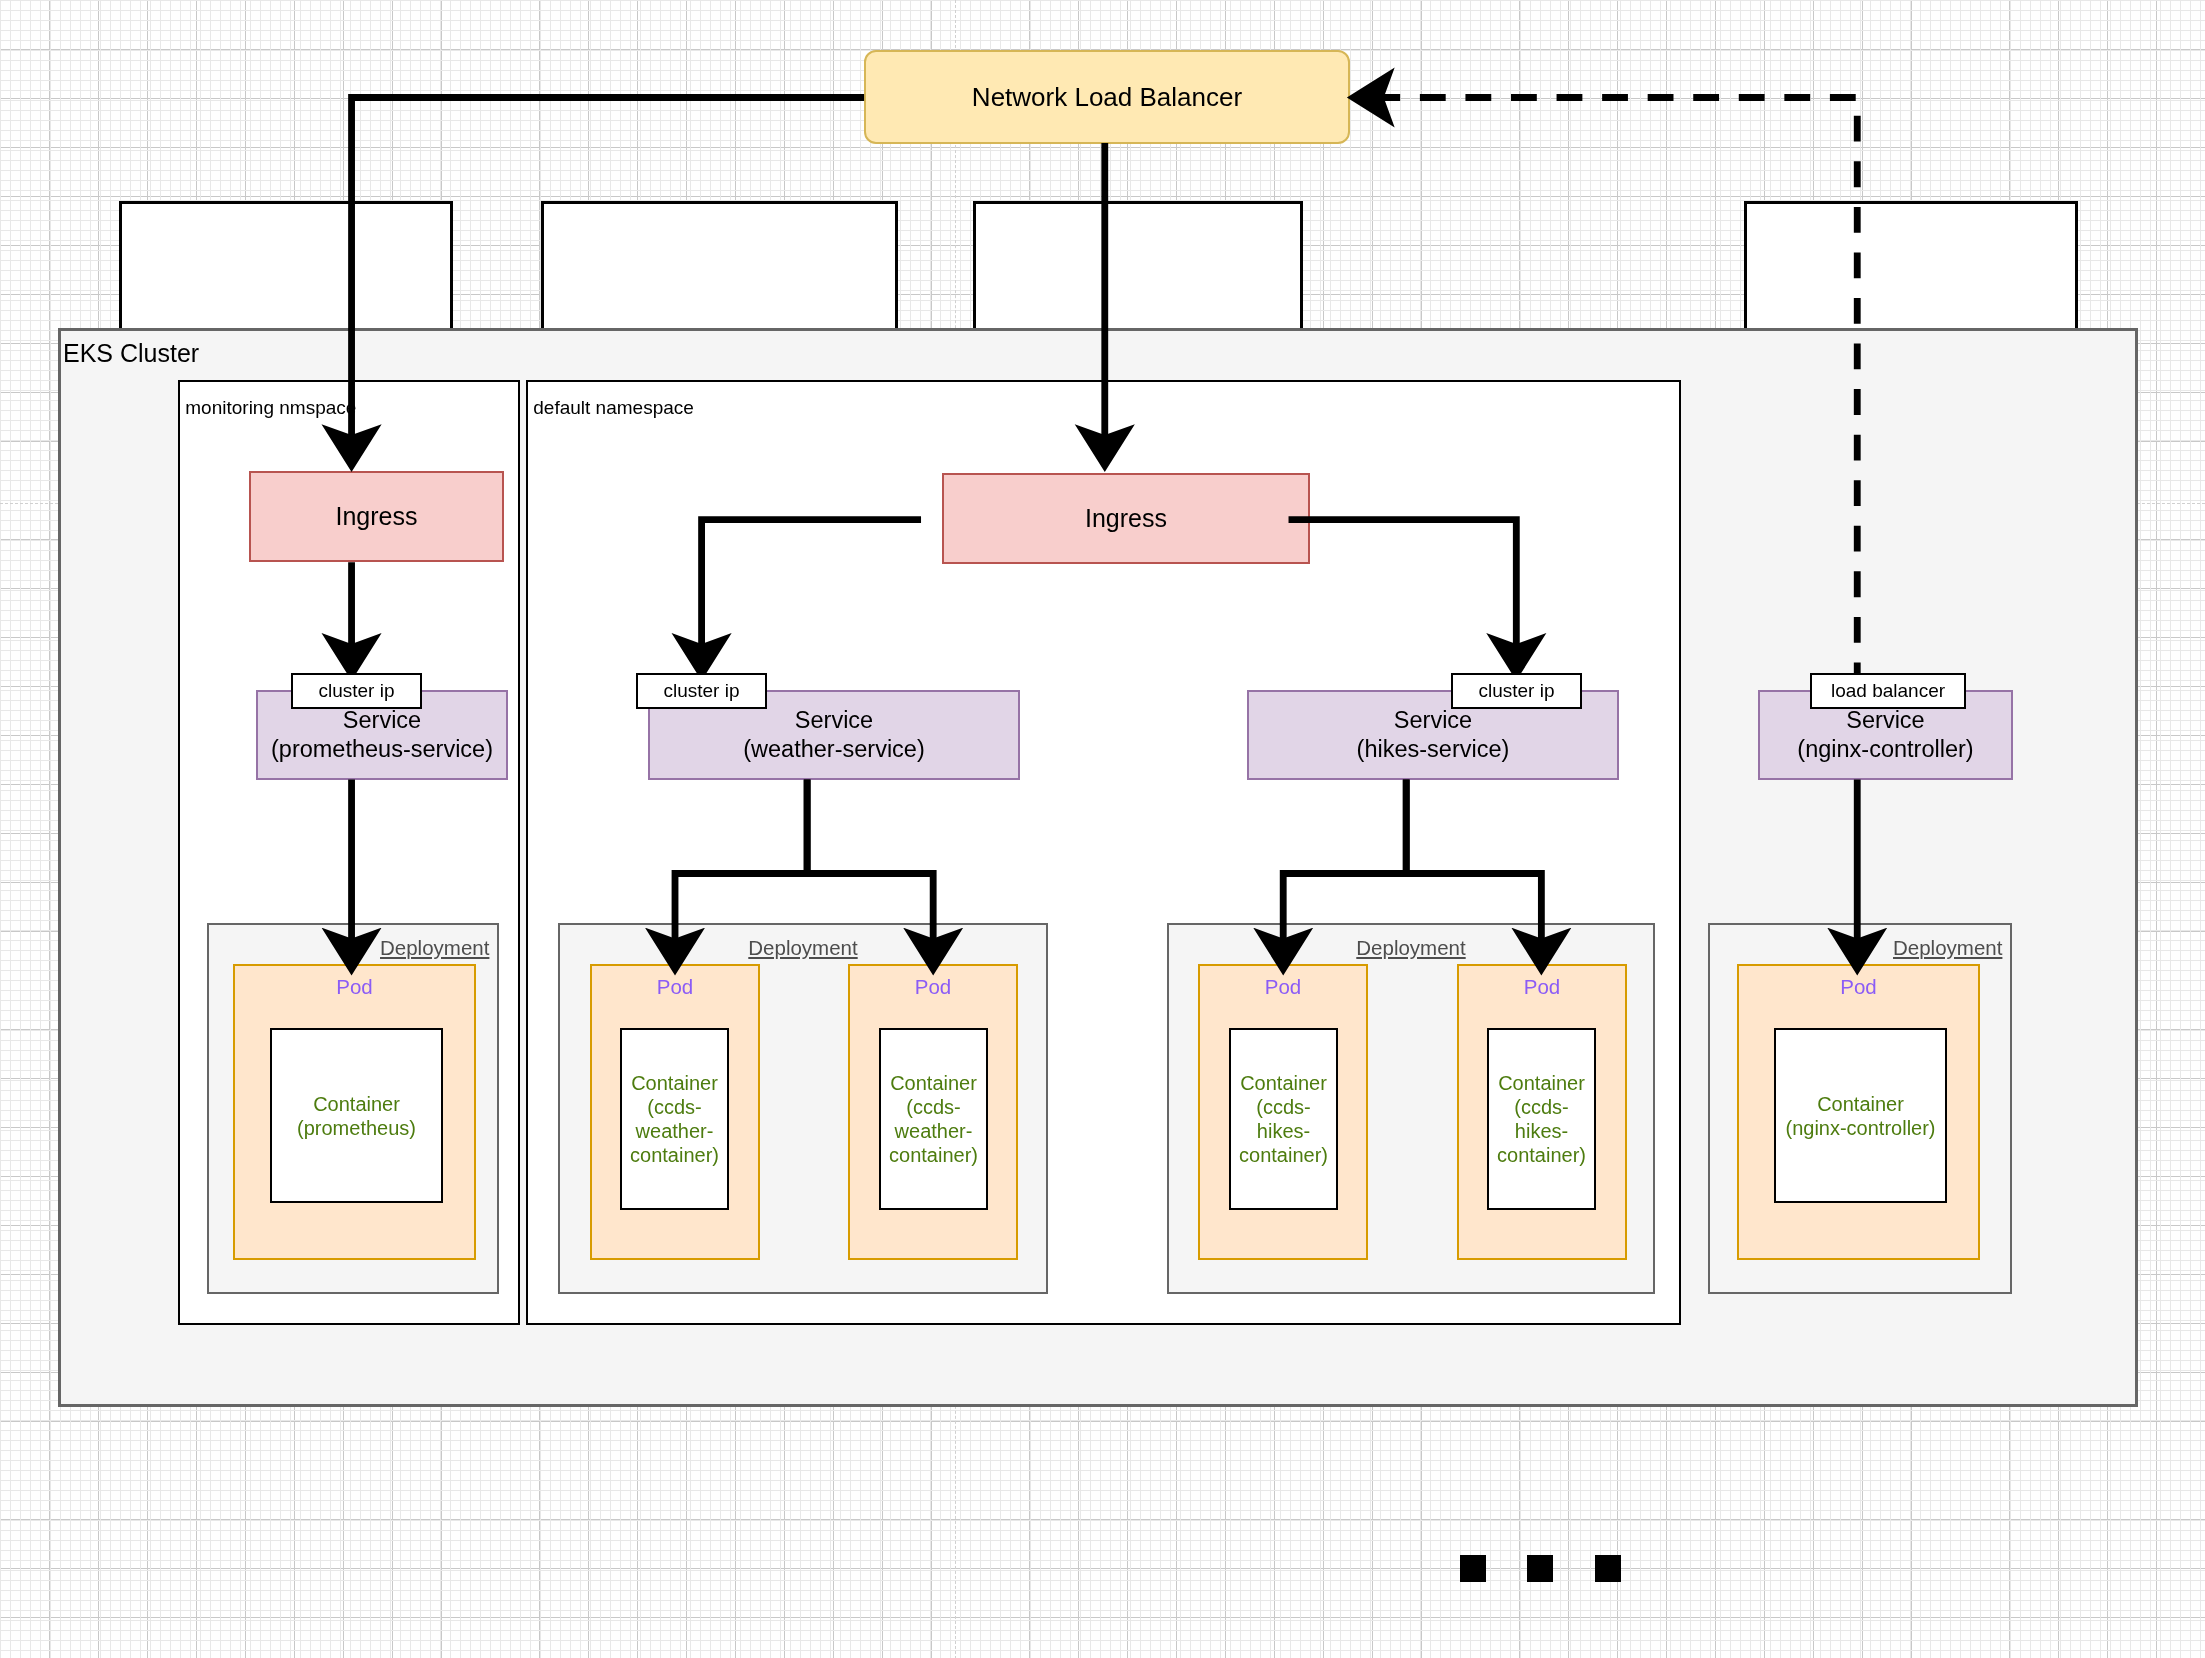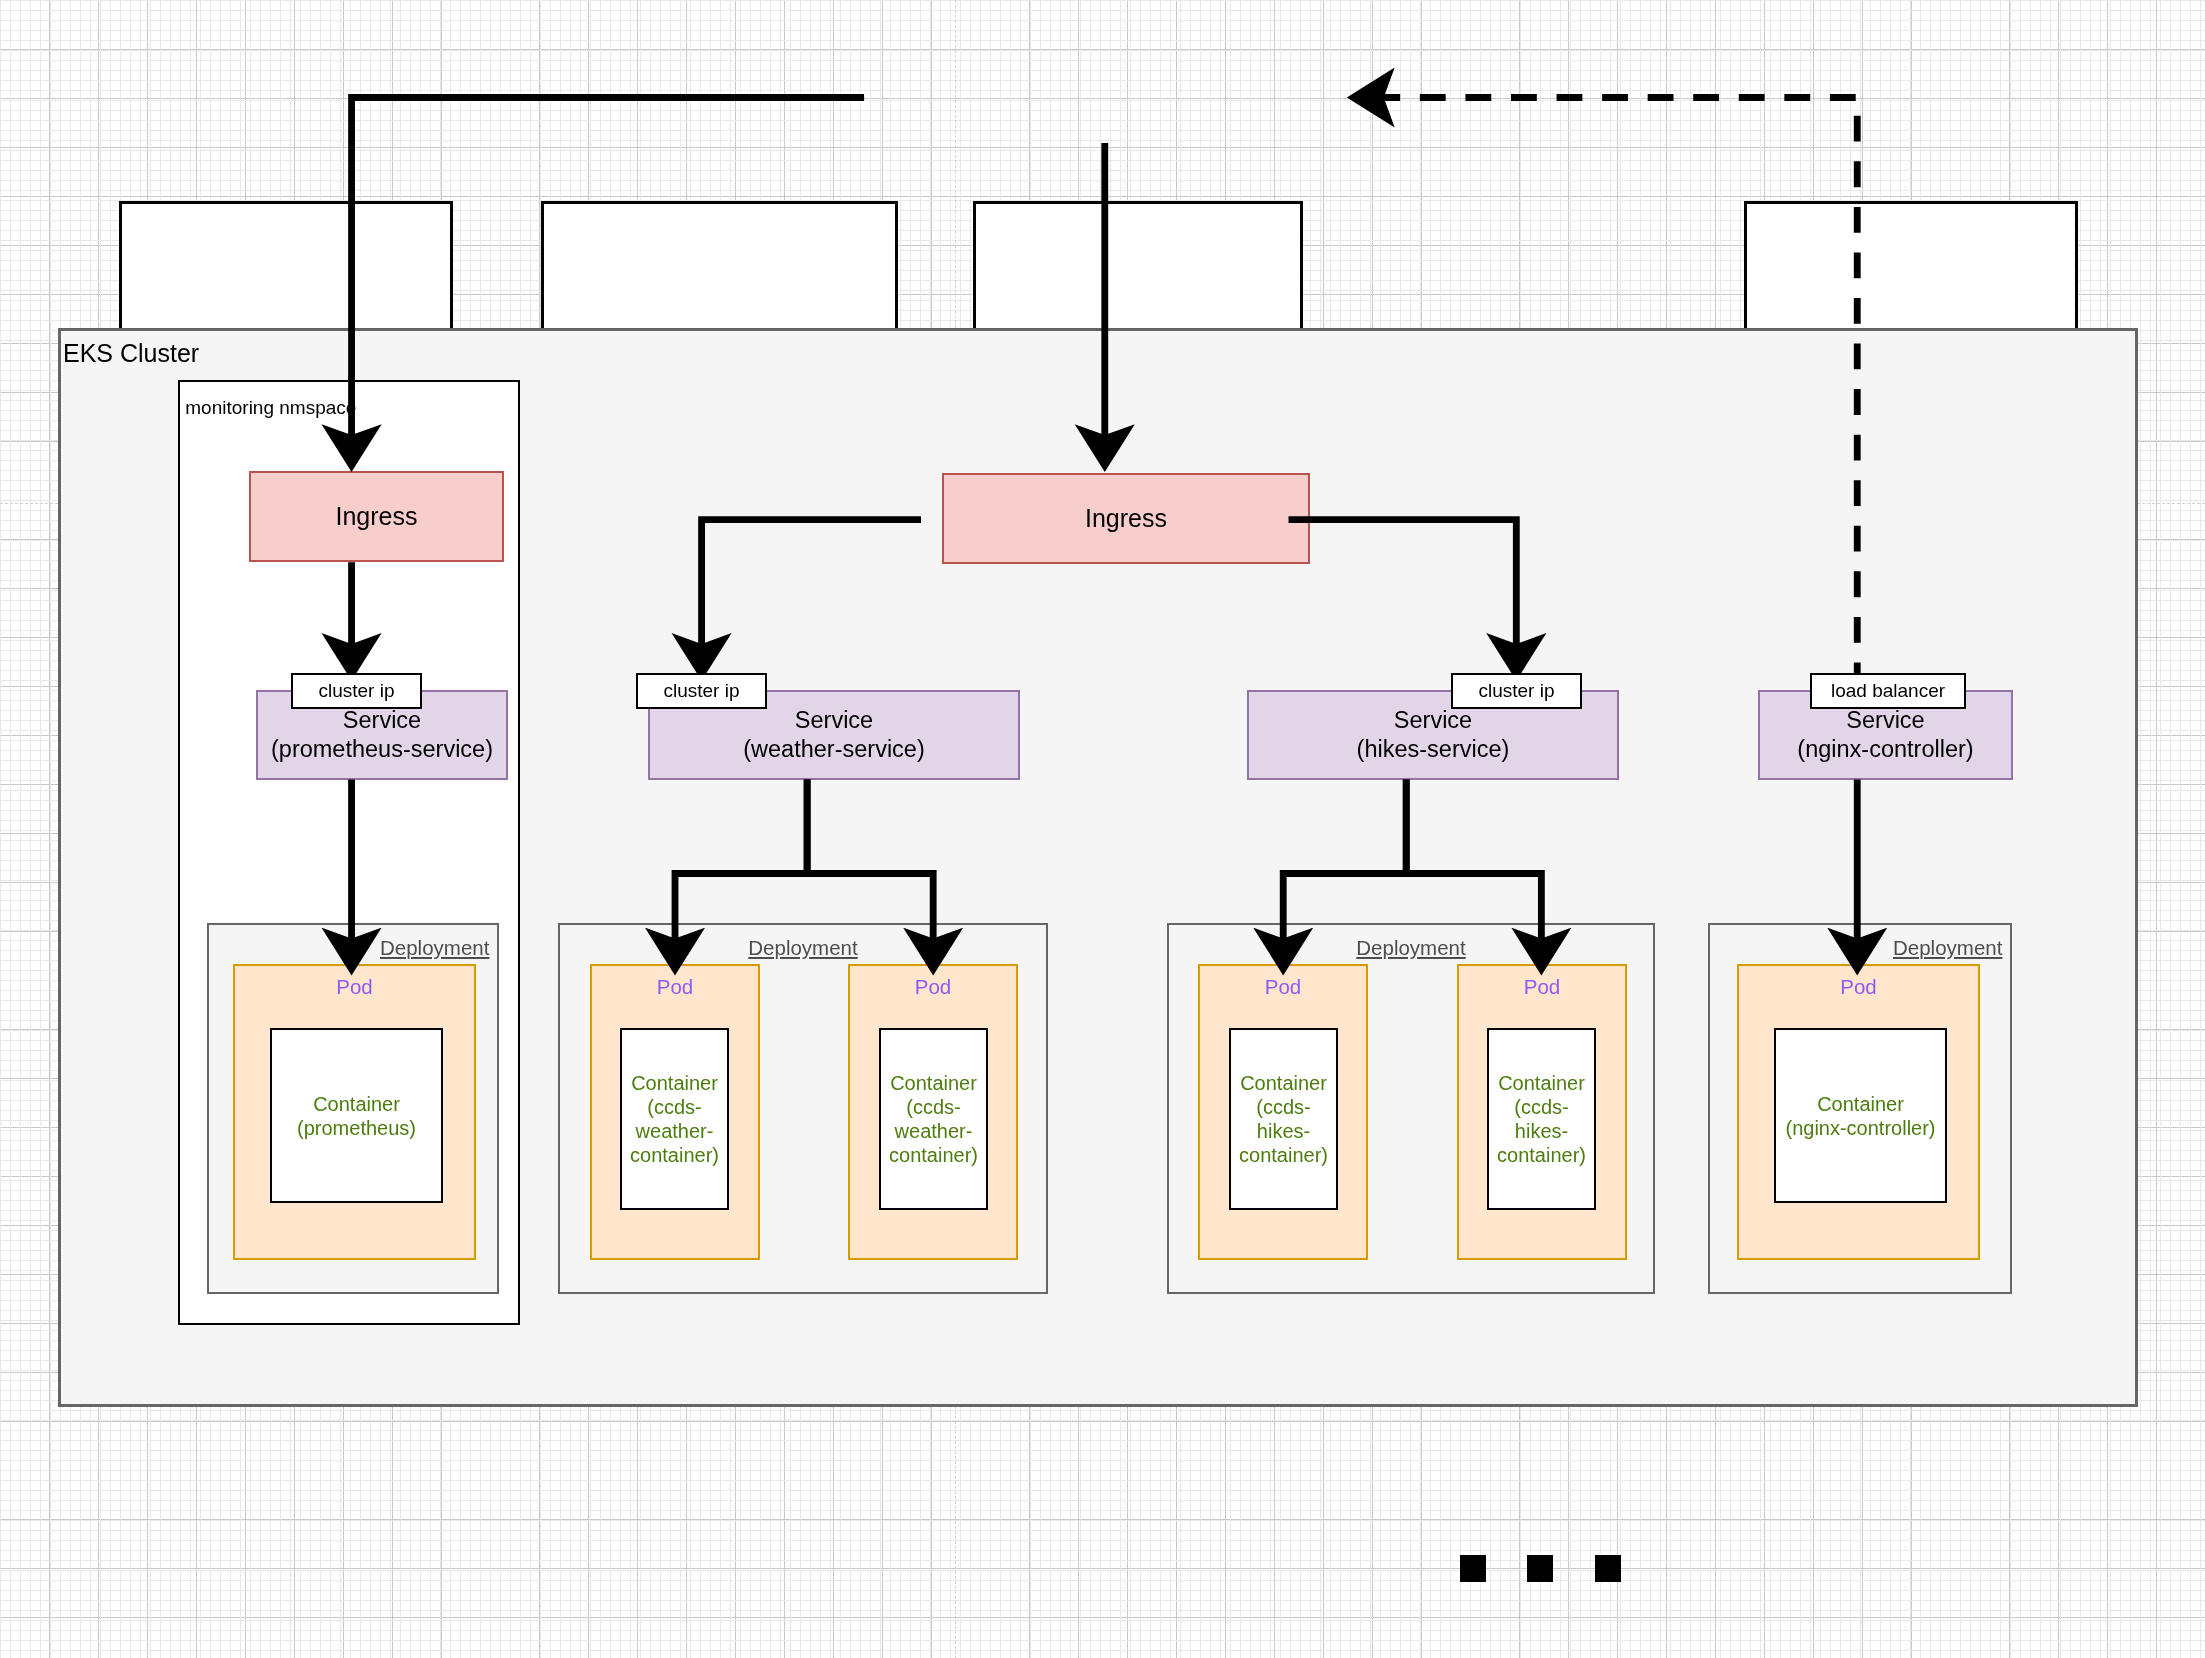--- a/index.html
+++ b/index.html
@@ -107,27 +107,33 @@
     <span>Worker Node (EC2 instance)</span>
   </div>
   <div class="box worker" style="left:1744px;top:201px;width:334px;height:1206px;">
     <span>Worker Node (EC2 instance)</span>
   </div>
 
   <div class="dot" style="left:1460px;top:1555px;width:26px;height:27px;"></div>
   <div class="dot" style="left:1527px;top:1555px;width:26px;height:27px;"></div>
   <div class="dot" style="left:1595px;top:1555px;width:26px;height:27px;"></div>
 
+  <div class="box nlb" style="left:864px;top:50px;width:486px;height:94px;">
+    <span>Network Load Balancer</span>
+  </div>
 
   <div class="box eks" style="left:58px;top:328px;width:2080px;height:1079px;">
     <div class="eks-label" style="left:2px;top:7.6px;">EKS Cluster</div>
   </div>
 
   <div class="box nsbox" style="left:178px;top:380px;width:342px;height:945px;">
     <div class="ns-label" style="left:5.3px;top:15px;">monitoring nmspace</div>
+  </div>
+  <div class="box nsbox" style="left:526px;top:380px;width:1155px;height:945px;">
+    <div class="ns-label" style="left:5.3px;top:15px;">default namespace</div>
   </div>
 
   <div class="box ingress" style="left:228px;top:471px;width:255px;height:91px;">
     <span>Ingress</span>
   </div>
   <div class="box ingress" style="left:921px;top:473px;width:368px;height:91px;">
     <span>Ingress</span>
   </div>
 
   <div class="box service" style="left:229px;top:690px;width:252px;height:90px;">

